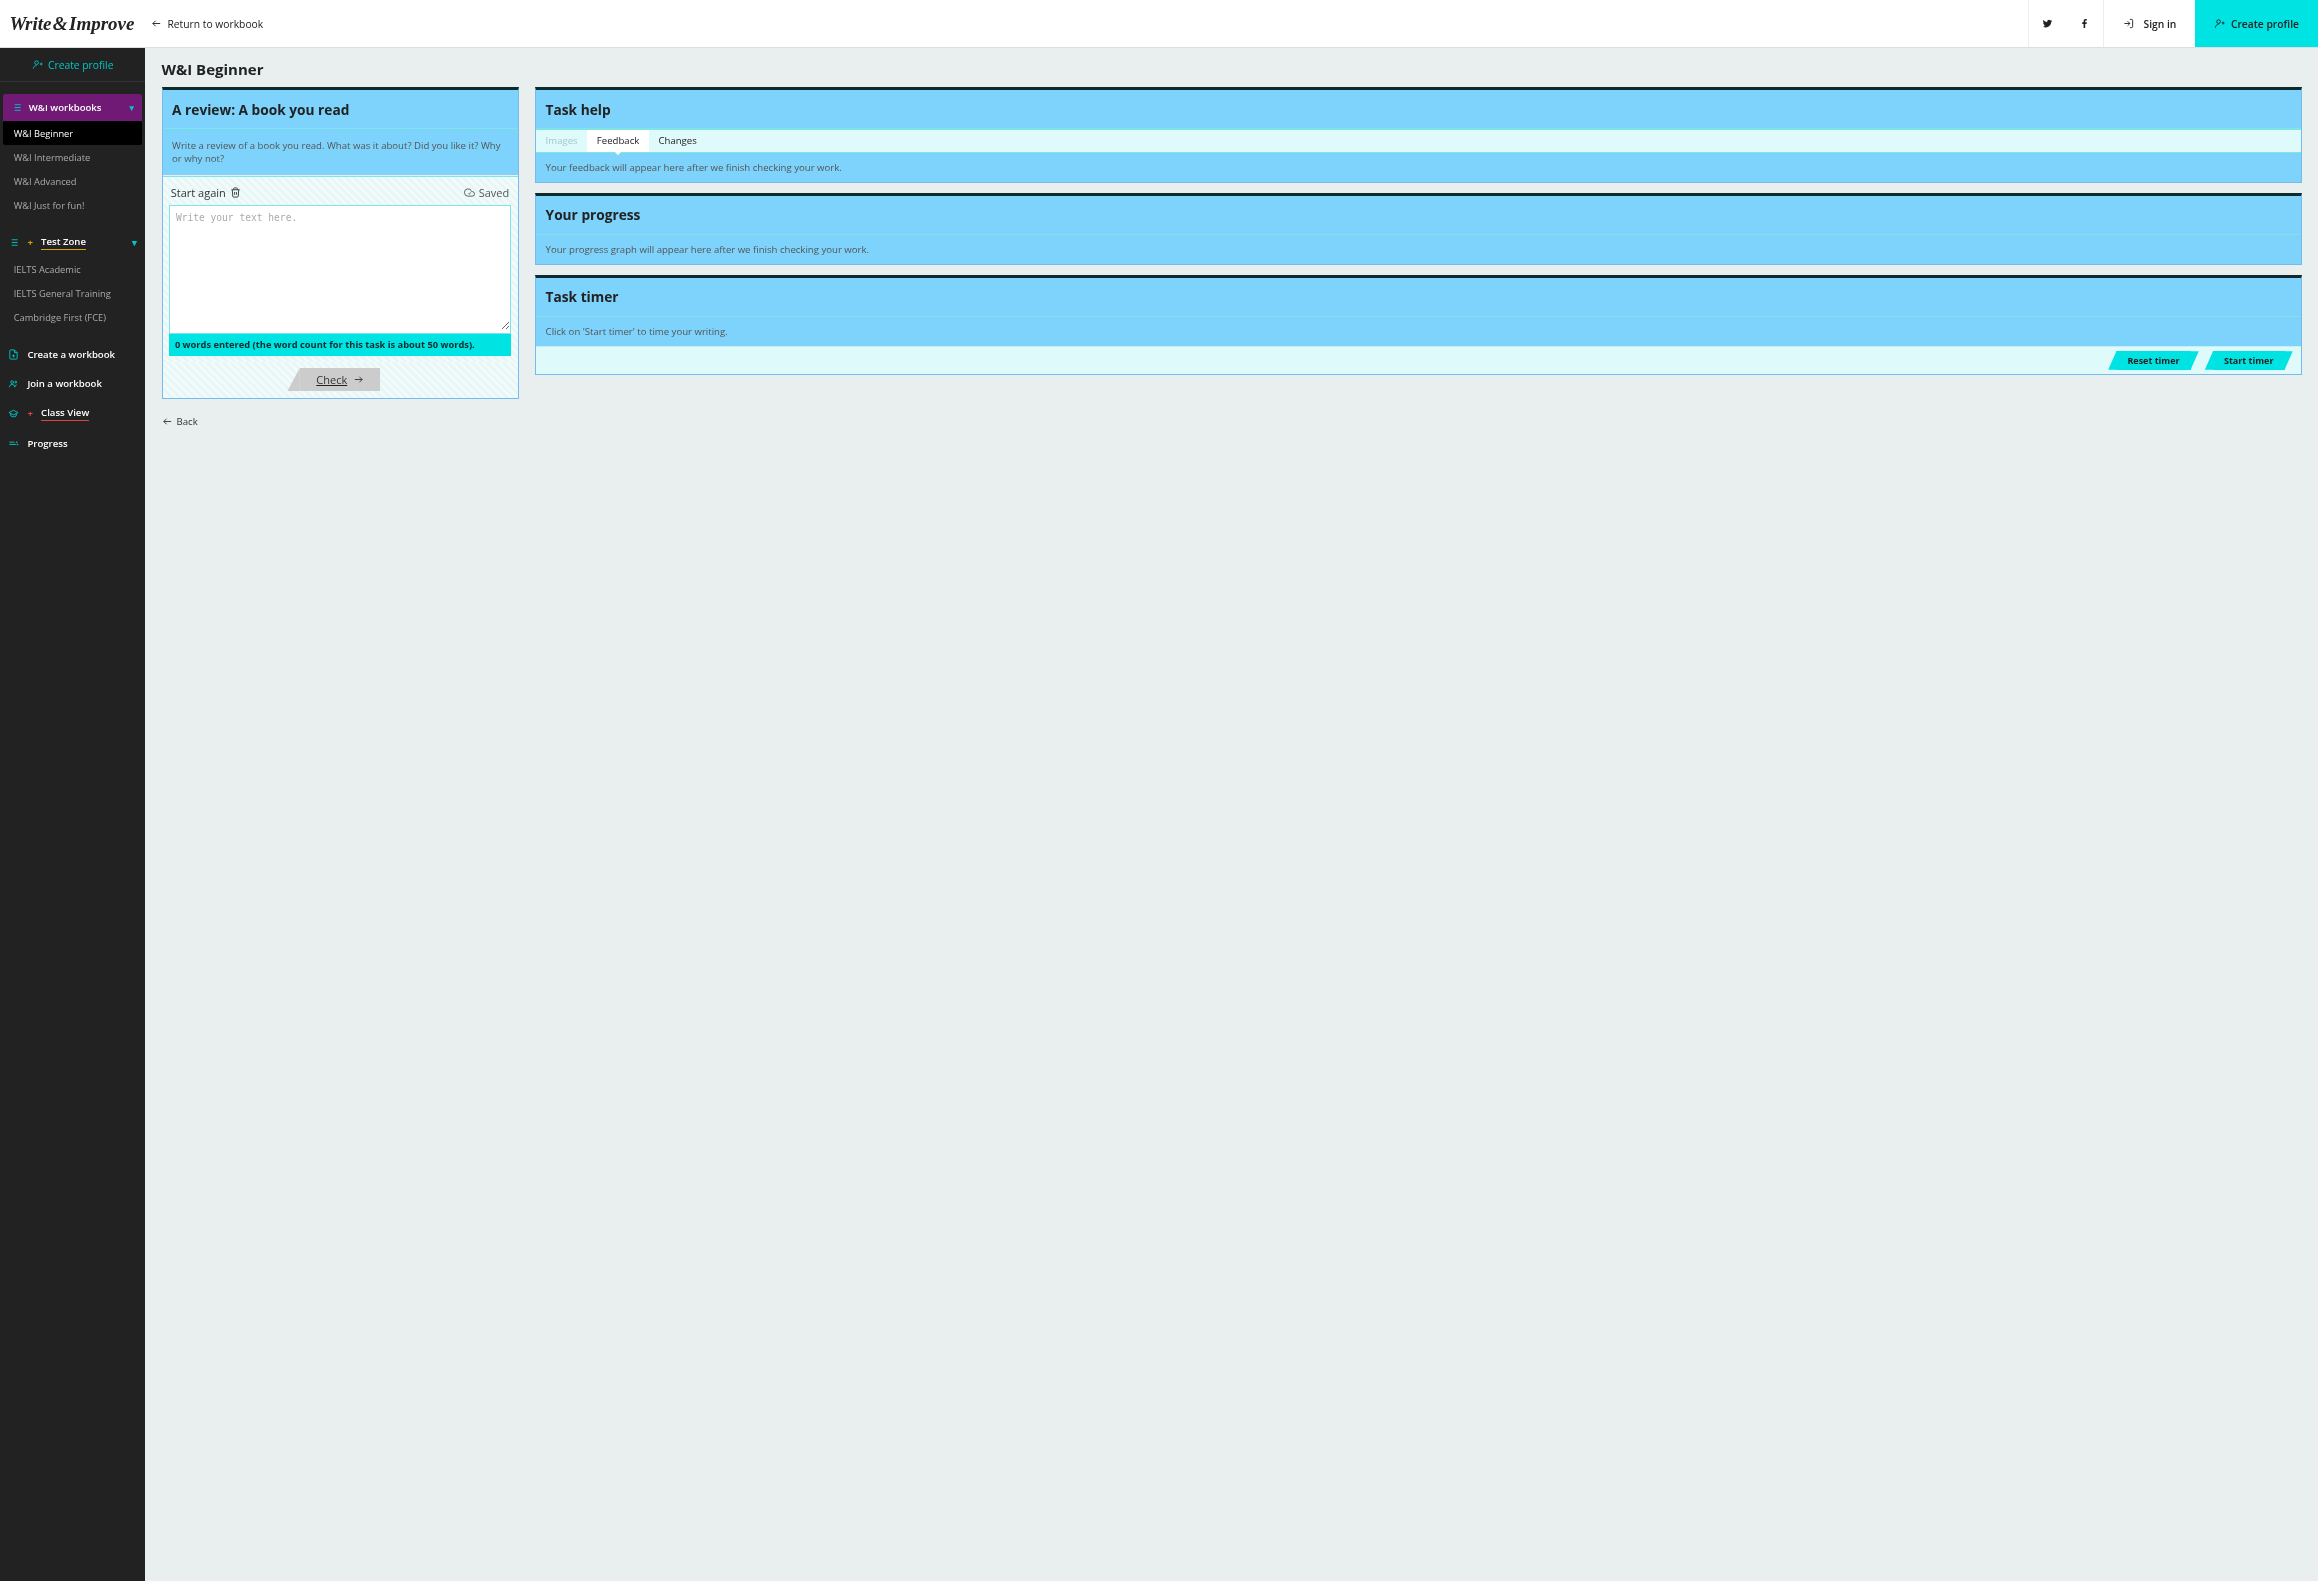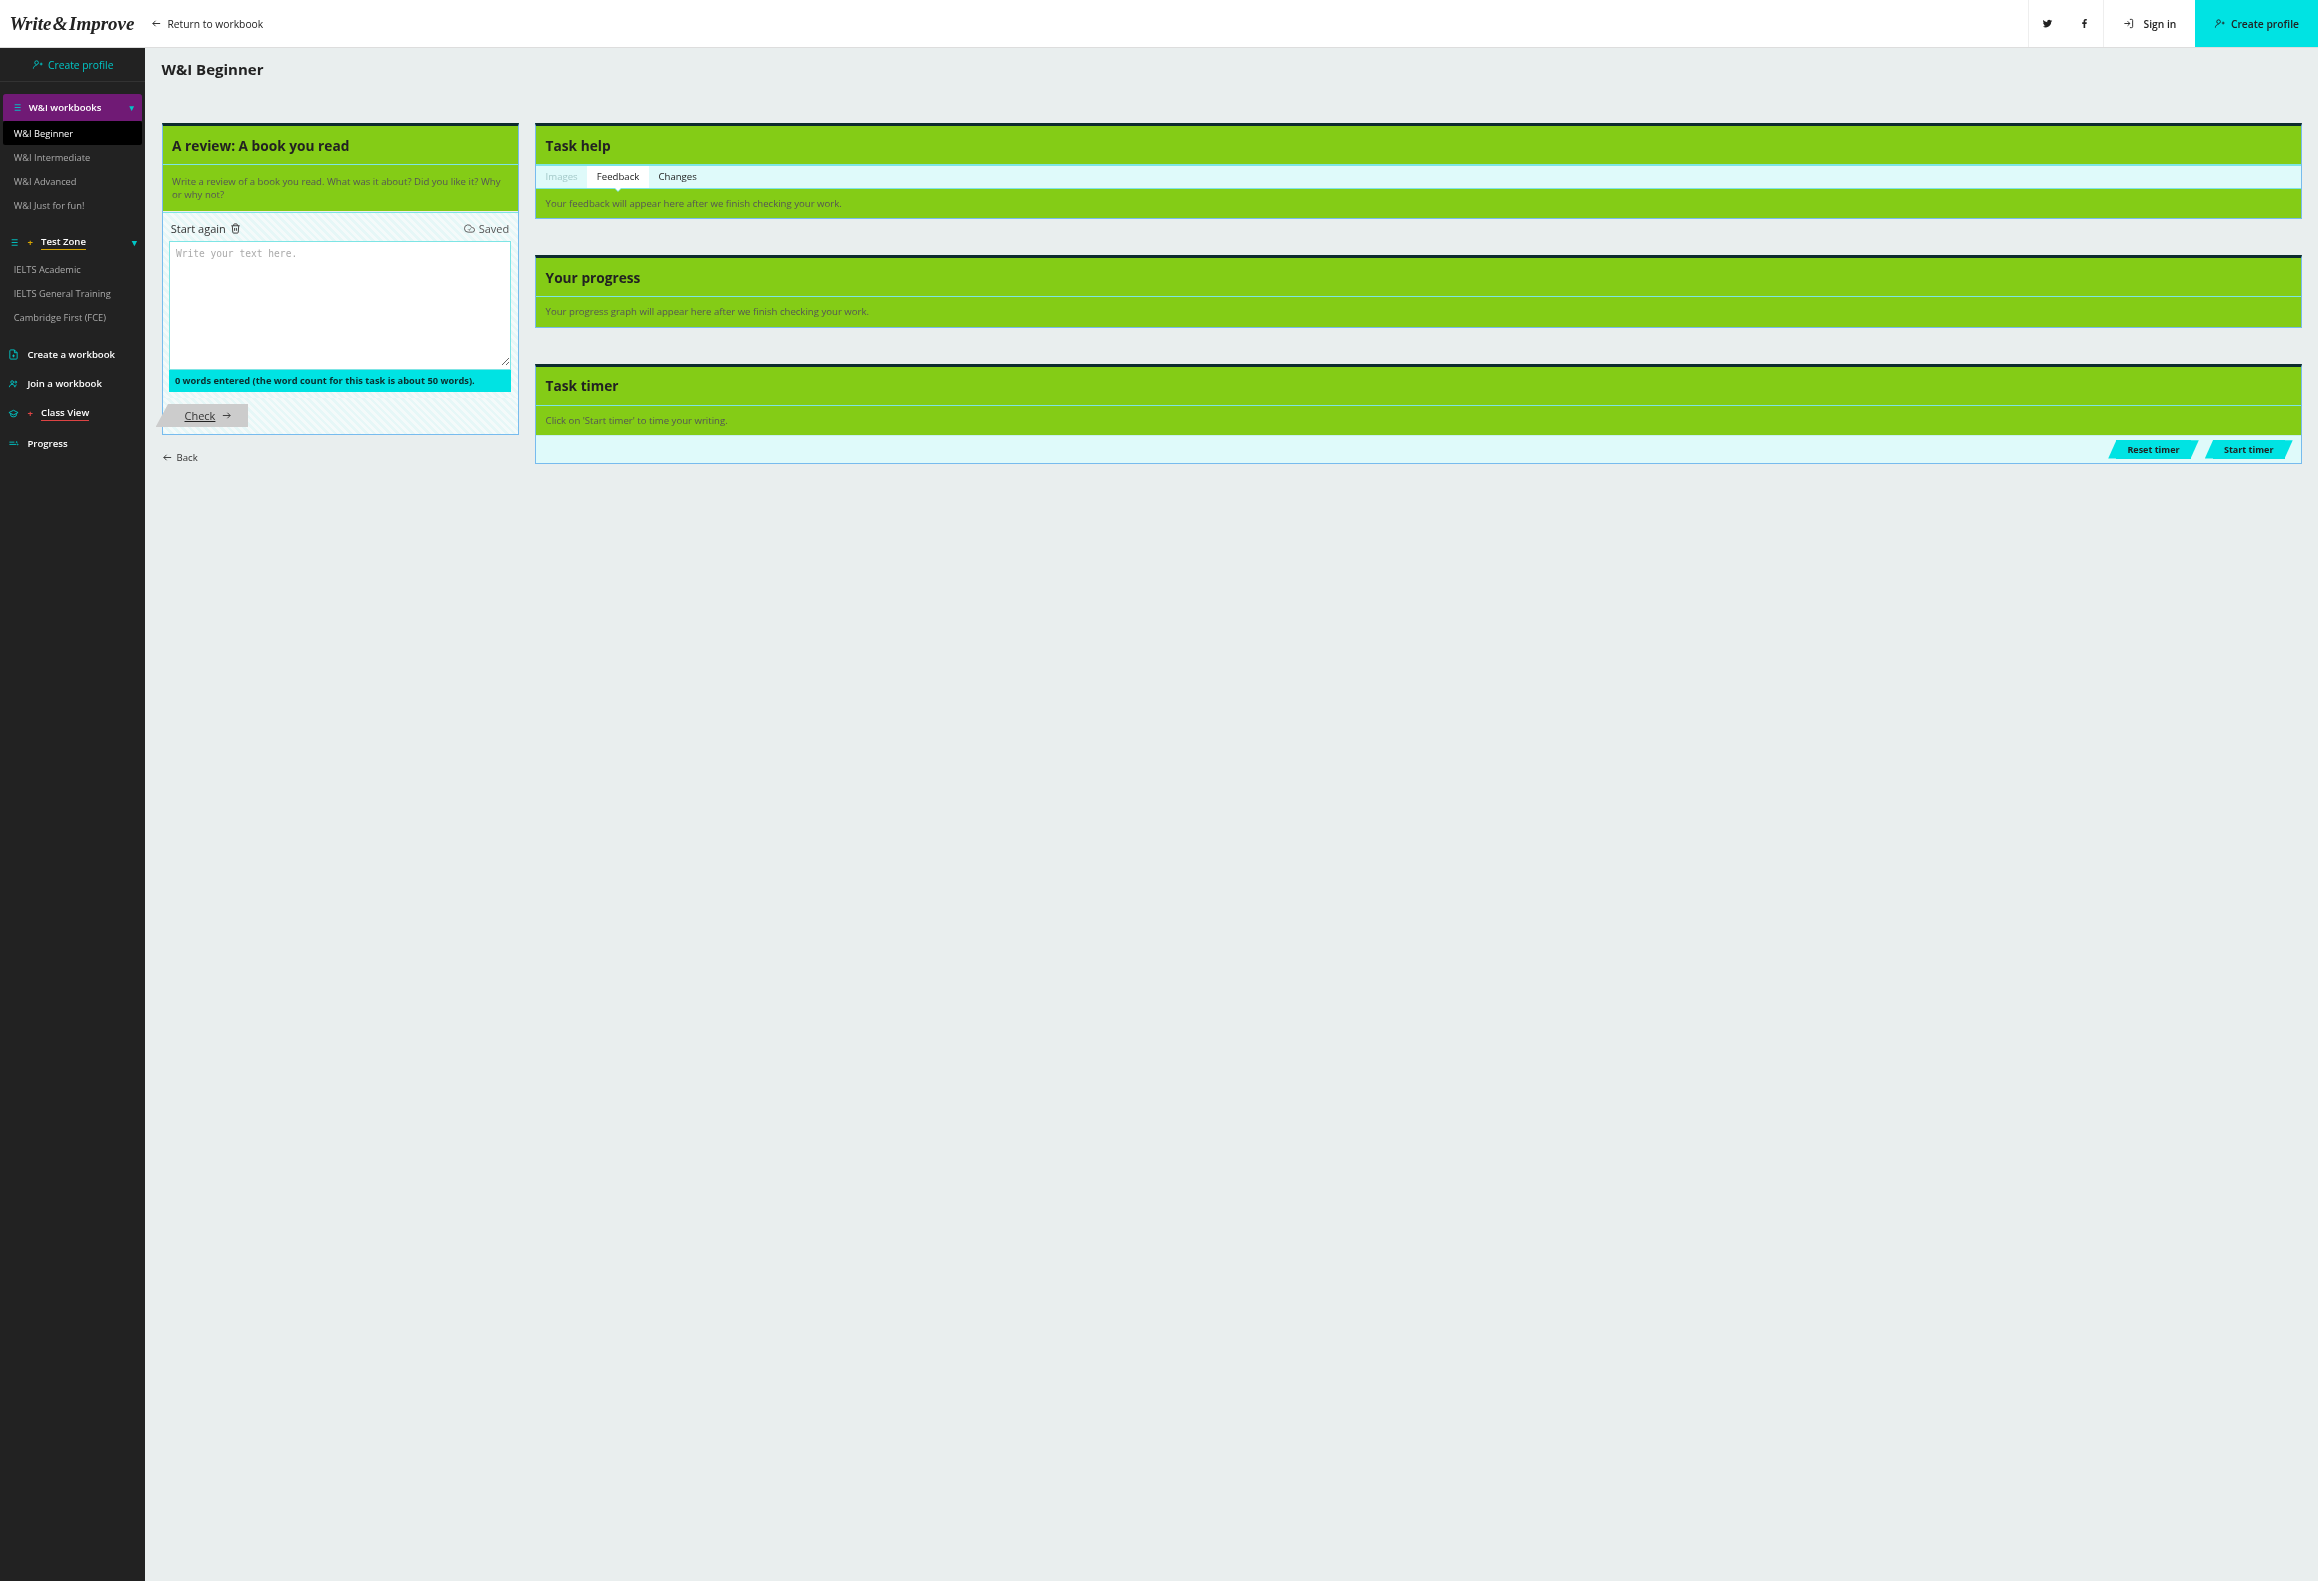--- a/index.html
+++ b/index.html
@@ -29,33 +29,33 @@
 .underline-red { border-bottom: 0.7px solid #d44; padding-bottom: 0.7px; }
 .plus-yellow { color: #d6a400; font-weight:bold; }
 .plus-red { color: #d44; font-weight:bold; }
 
 .main { flex: 1; padding: 11px 16.5px; }
 .page-title { font-size: 15px; font-weight: 700; margin-bottom: 8.2px; }
 .cols { display: flex; gap: 16.5px; align-items: flex-start; }
 .col-left { flex: 0 0 357px; }
 .col-right { flex: 1; }
 
-.card { background: #84cc16; border-top: 3.4px solid #0d2b2c; border-left: 0.7px solid #7be; border-right: 0.7px solid #7be; border-bottom: 0.7px solid #7be; margin-bottom: 9.6px; margin-top: 36px; }
+.card { background: #7dd3fc; border-top: 3.4px solid #0d2b2c; border-left: 0.7px solid #7be; border-right: 0.7px solid #7be; border-bottom: 0.7px solid #7be; margin-bottom: 9.6px; }
 .card-header { font-size: 13.7px; font-weight: 700; padding: 9.6px 9.6px; border-bottom: 0.7px solid #7de5e5; }
 .card-body { padding: 8.2px 9.6px; color: #555; font-size: 9.6px; }
 
 .task-card .prompt { padding: 9.6px; font-size: 9.6px; color: #555; min-height: 41px; border-bottom: 0.7px solid #eee; }
 .editor-zone { background: #f4fafa; background-image: repeating-linear-gradient(45deg, rgba(0,199,199,0.06) 0 2.7px, transparent 2.7px 5.5px); padding: 6.9px 6.9px 6.9px 6.9px; border: 0.7px solid #7de5e5; border-left:0; border-right:0; border-bottom:0; }
 .editor-bar { display: flex; align-items: flex-start; font-size: 11px; color: #333; padding: 1.4px 1.4px 5.5px 1.4px; }
 .editor-bar .right { margin-left: auto; display: flex; align-items: center; gap: 4.1px; color: #555; }
 .textarea-wrap { background: #fff; border: 0.7px solid #7de5e5; }
 textarea { width: 100%; height: 124px; border: none; padding: 5.5px; font-size: 9.6px; resize: vertical; outline: none; }
 textarea::placeholder { color: #aaa; }
 .word-bar { background: #00e3e3; color: #0a2e2e; font-size: 9.3px; font-weight: 700; padding: 4.1px 5.5px; }
-.check-row { display: flex; justify-content: flex-start; padding: 5.5px 5.5px 6.9px 5.5px; background: #f4fafa; background-image: repeating-linear-gradient(45deg, rgba(0,199,199,0.06) 0 2.7px, transparent 2.7px 5.5px); text-decoration: underline; }
+.check-row { display: flex; justify-content: center; padding: 5.5px 5.5px 6.9px 5.5px; background: #f4fafa; background-image: repeating-linear-gradient(45deg, rgba(0,199,199,0.06) 0 2.7px, transparent 2.7px 5.5px); text-decoration: underline; }
 .check-btn { background: #ccc; color: #333; font-size: 11px; padding: 4.1px 16.5px; display: inline-flex; align-items: center; gap: 5.5px; position:relative; }
 .check-btn::before { content:""; position:absolute; left:-12.4px; top:0; bottom:0; width:12.4px; background:#ccc; clip-path: polygon(100% 0, 100% 100%, 0 100%); }
 
 .tabs { display: flex; background: #dffafa; border-top: 0.7px solid #7de5e5; border-bottom: 0.7px solid #7de5e5; font-size: 9.6px; position:relative; }
 .tab { padding: 4.1px 9.6px; cursor: pointer; position: relative; }
 .tab.disabled { color: #a4c9c9; }
 .tab.active { background: #fff; }
 .tab.active::after { content:""; position:absolute; bottom:-4.8px; left:50%; transform:translateX(-50%); width:0; height:0; border-left:4.8px solid transparent; border-right:4.8px solid transparent; border-top:4.8px solid #7de5e5; }
 .tab.active::before { content:""; position:absolute; bottom:-3.4px; left:50%; transform:translateX(-50%); width:0; height:0; border-left:4.1px solid transparent; border-right:4.1px solid transparent; border-top:4.1px solid #fff; z-index:1; }
 

